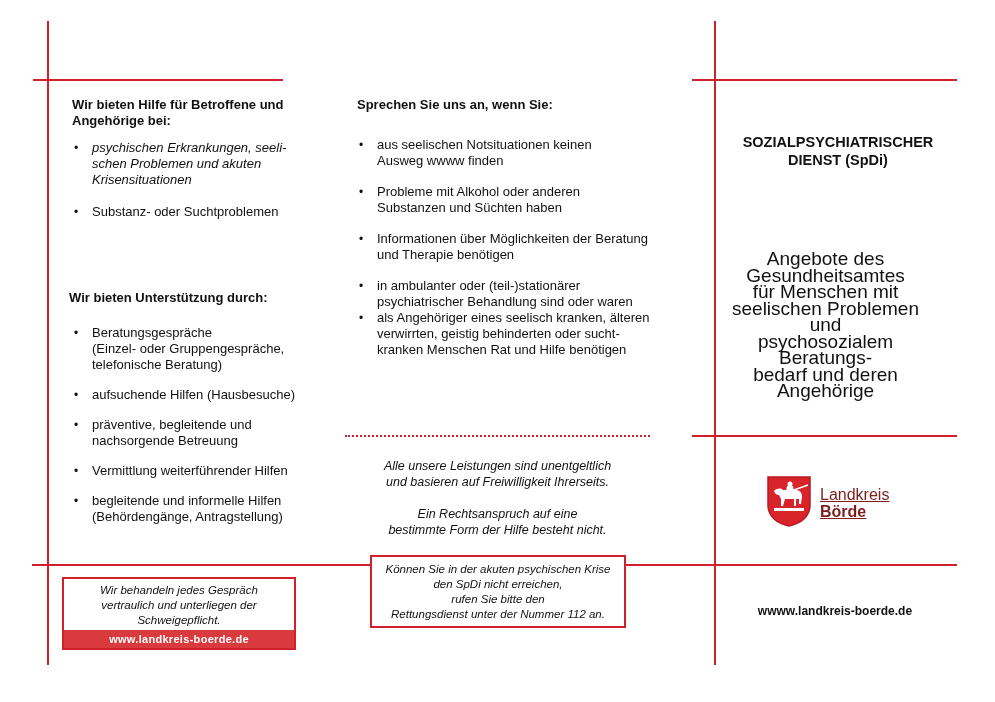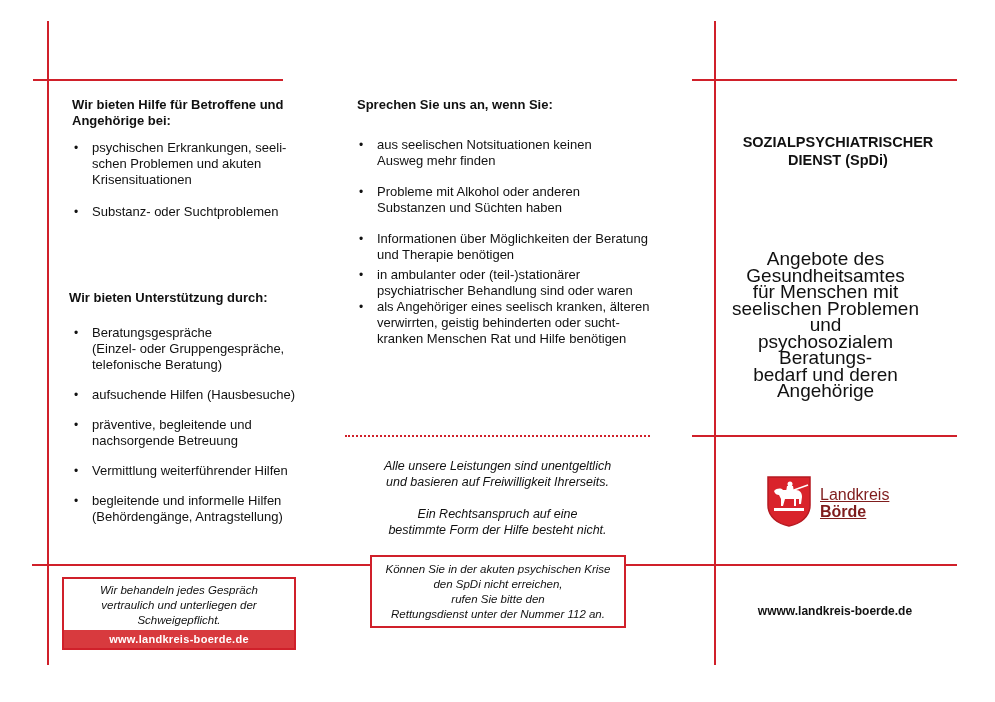--- a/index.html
+++ b/index.html
@@ -38,21 +38,21 @@
 <div class="line vline" style="left:714px; top:21px; height:644px;"></div>
 <div class="line hline" style="left:33px; top:79px; width:250px;"></div>
 <div class="line hline" style="left:692px; top:79px; width:265px;"></div>
 <div class="line hline" style="left:692px; top:435px; width:265px;"></div>
 <div class="line hline" style="left:32px; top:564px; width:925px;"></div>
 <div class="dotline" style="left:345px; top:435px; width:305px;"></div>
 
 <div class="heading" style="left:72px; top:97px; width:225px;">Wir bieten Hilfe für Betroffene und Angehörige bei:</div>
 
 <ul class="bullets" style="left:72px; top:140px; width:240px;">
-  <li style="white-space:pre-line; margin-bottom:16px;"><span>psychischen Erkrankungen, seeli-
+  <li style="white-space:pre-line; margin-bottom:16px;font-style:italic;"><span>psychischen Erkrankungen, seeli-
 schen Problemen und akuten
 Krisensituationen</span></li>
   <li style="white-space:pre-line;"><span>Substanz- oder Suchtproblemen</span></li>
 </ul>
 
 <div class="heading" style="left:69px; top:290px; width:240px;">Wir bieten Unterstützung durch:</div>
 
 <ul class="bullets" style="left:72px; top:325px; width:250px;">
   <li style="white-space:pre-line; margin-bottom:14px;"><span>Beratungsgespräche
 (Einzel- oder Gruppengespräche,
@@ -69,24 +69,24 @@
   <div class="txt" style="padding-top:4px;">Wir behandeln jedes Gespräch
 vertraulich und unterliegen der
 Schweigepflicht.</div>
   <div class="redbar">www.landkreis-boerde.de</div>
 </div>
 
 <div class="heading" style="left:357px; top:97px; width:300px;">Sprechen Sie uns an, wenn Sie:</div>
 
 <ul class="bullets" style="left:357px; top:137px; width:310px;">
   <li style="white-space:pre-line; margin-bottom:15px;"><span>aus seelischen Notsituationen keinen
-Ausweg mehr finden</span></li>
+Ausweg wwww finden</span></li>
   <li style="white-space:pre-line; margin-bottom:15px;"><span>Probleme mit Alkohol oder anderen
 Substanzen und Süchten haben</span></li>
-  <li style="white-space:pre-line; margin-bottom:4px;"><span>Informationen über Möglichkeiten der Beratung
+  <li style="white-space:pre-line; margin-bottom:15px;"><span>Informationen über Möglichkeiten der Beratung
 und Therapie benötigen</span></li>
   <li style="white-space:pre-line; margin-bottom:0;"><span>in ambulanter oder (teil-)stationärer
 psychiatrischer Behandlung sind oder waren</span></li>
   <li style="white-space:pre-line;"><span>als Angehöriger eines seelisch kranken, älteren
 verwirrten, geistig behinderten oder sucht-
 kranken Menschen Rat und Hilfe benötigen</span></li>
 </ul>
 
 <div class="italic-block" style="left:345px; top:458px; width:305px;">
   <p>Alle unsere Leistungen sind unentgeltlich

